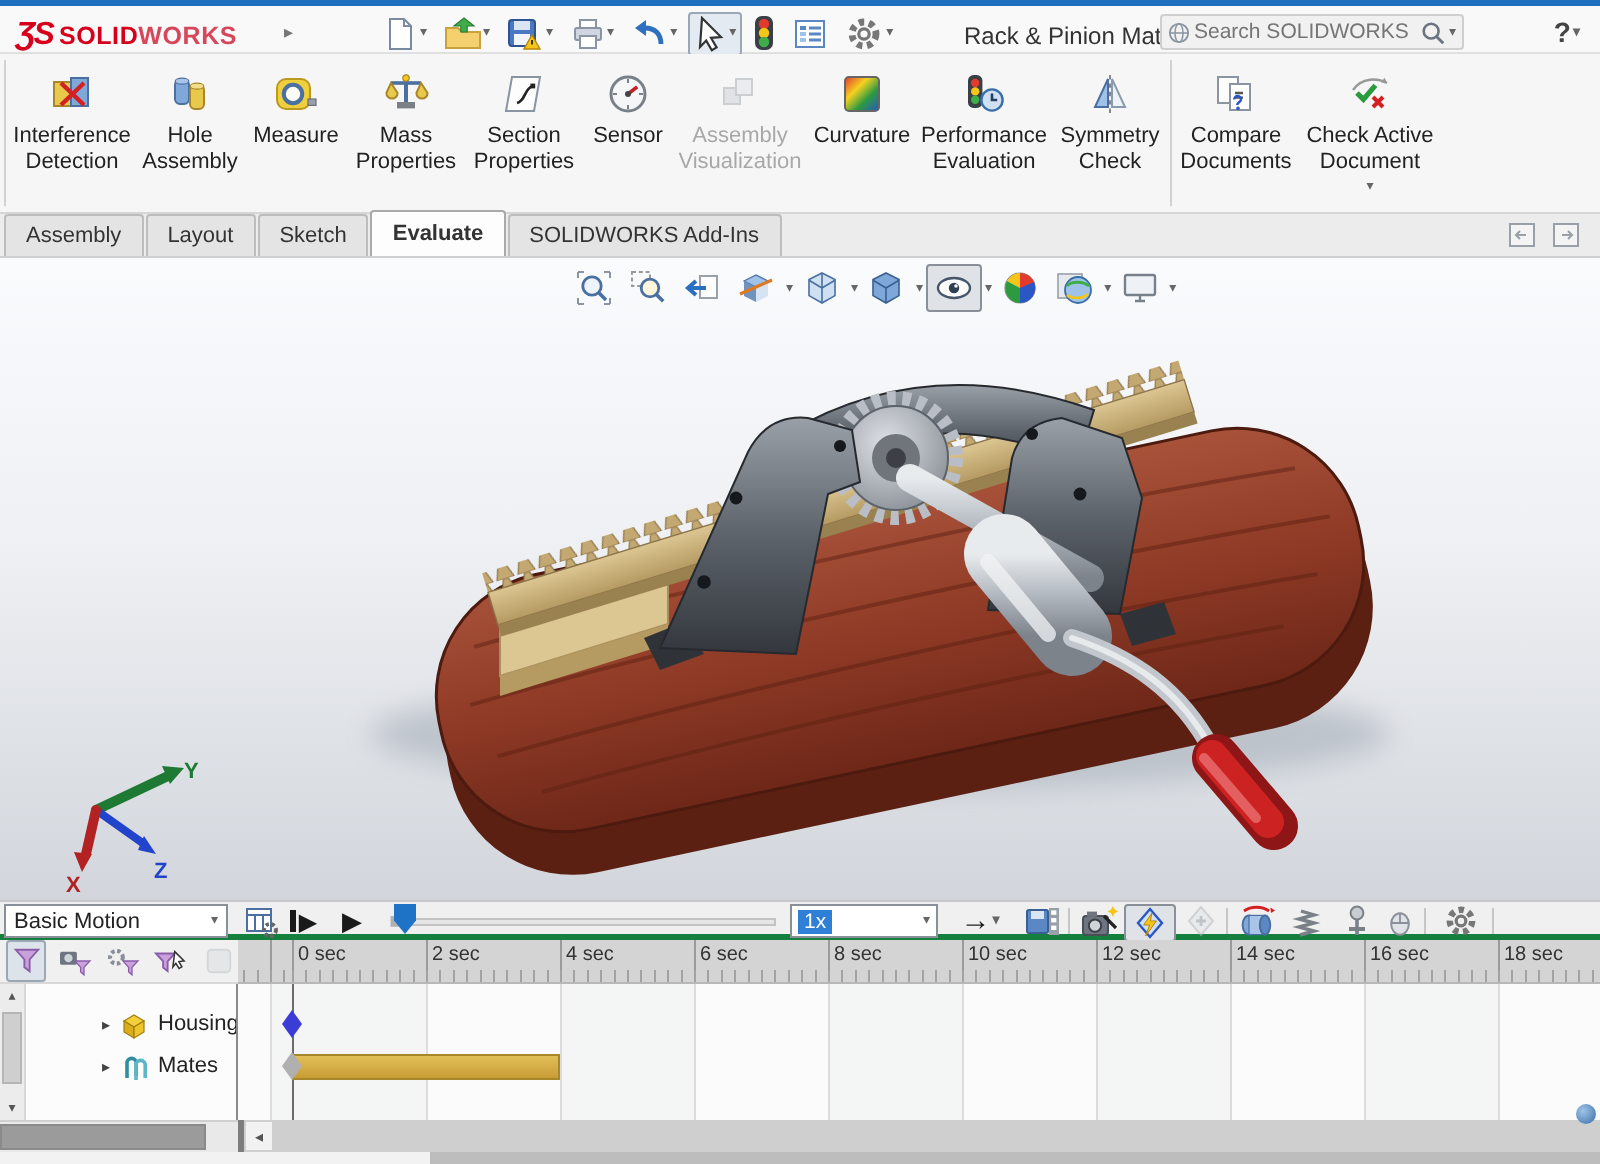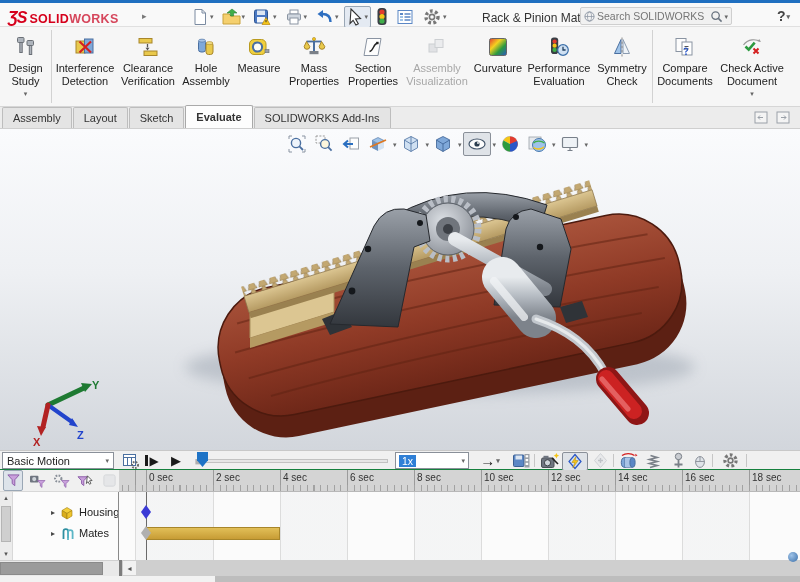--- a/index.html
+++ b/index.html
@@ -37,21 +37,21 @@
   .tab.active{background:#fdfdfd;font-weight:bold;height:22px;border-color:#a9a9a9;}
   #tabbar-right{position:absolute;right:10px;top:111px;display:flex;gap:8px;}
 
   
   #viewport{left:0;top:129px;width:800px;height:321px;background:linear-gradient(180deg,#fafbfd 0%,#eef0f3 45%,#d2d6dc 100%);overflow:hidden;}
   #hud{position:absolute;left:284px;top:3px;display:flex;align-items:center;gap:1px;}
   .hud-btn{height:22px;display:flex;align-items:center;padding:0 2px;border:1px solid transparent;border-radius:2px;}
   .hud-btn.pressed{border-color:#8a9099;background:#dfe3e8;}
 
   
-  #mm-toolbar{left:0;top:450px;width:800px;height:20px;background:#f0f0f0;border-top:1px solid #c8c8c8;border-bottom:1px solid #15803d;box-sizing:border-box;}
+  #mm-toolbar{left:0;top:450px;width:800px;height:20px;background:#f0f0f0;border-top:1px solid #c8c8c8;border-bottom:3px solid #15803d;box-sizing:border-box;}
   #study-combo{left:2px;top:1px;width:112px;height:17px;background:#fff;border:1px solid #8a9099;display:flex;align-items:center;justify-content:space-between;padding:0 4px;box-sizing:border-box;}
   .mm-ic{position:absolute;top:1px;height:17px;display:flex;align-items:center;justify-content:center;}
   #slider-track{left:200px;top:8px;width:188px;height:4px;background:#e6e6e6;border:1px solid #c2c2c2;box-sizing:border-box;}
   #slider-handle{left:197px;top:1px;width:11px;height:15px;background:#1e73c6;clip-path:polygon(0 0,100% 0,100% 55%,50% 100%,0 55%);}
   #speed-combo{left:395px;top:1px;width:74px;height:17px;background:#fff;border:1px solid #8a9099;display:flex;align-items:center;justify-content:space-between;padding:0 3px;box-sizing:border-box;}
   #speed-combo .sel{background:#2f7fd6;color:#fff;padding:0 3px;font-size:10.5px;}
   .mm-sep{position:absolute;top:3px;width:1px;height:13px;background:#c6c6c6;}
   .mm-press{border:1px solid #8a9099;background:#dfe3e8;border-radius:2px;}
 
   
@@ -186,58 +186,31 @@
         </svg>
       <span class="dd">▾</span>
     </div>
     <div id="help-btn" class="abs">
       <span>?</span>
       <span class="dd">▾</span>
     </div>
   </div>
 
   <div id="ribbon" class="abs">
-    <div class="rbtn" style="width:49px">
-      <span class="ric">
-        <svg width="24" height="24" viewBox="0 0 24 24">
-            <g fill="#aeb4bc" stroke="#6b7077">
-              <rect x="3.5" y="2.5" width="6.5" height="5" rx="1"></rect>
-              <rect x="5.8" y="7.5" width="2.4" height="10"></rect>
-              <rect x="13" y="5.5" width="6.5" height="5" rx="1"></rect>
-              <rect x="15.3" y="10.5" width="2.4" height="9"></rect>
-            </g>
-          </svg>
-      </span>
-      <span>Design</span>
-      <span>Study</span>
-      <span class="flyout-dd">▾</span>
-    </div>
     <div class="sep-v"></div>
     <div class="rbtn" style="width:64px">
       <span class="ric">
         <svg width="24" height="24" viewBox="0 0 24 24">
             <rect x="3" y="6" width="9" height="12" fill="#e9c94c" stroke="#a8862a"></rect>
             <rect x="11.5" y="4" width="8.5" height="14" fill="#7fa8d9" stroke="#4a6fa0"></rect>
             <path d="M6.5 6.5L18 17.5M18 6.5L6.5 17.5" stroke="#d42020" stroke-width="2.2"></path>
           </svg>
       </span>
       <span>Interference</span>
       <span>Detection</span>
-    </div>
-    <div class="rbtn" style="width:62px">
-      <span class="ric">
-        <svg width="24" height="24" viewBox="0 0 24 24">
-            <rect x="3" y="3.5" width="13" height="4.5" fill="#e9c94c" stroke="#a8862a"></rect>
-            <rect x="8" y="16" width="13" height="4.5" fill="#e9c94c" stroke="#a8862a"></rect>
-            <path d="M11.5 9v3.4" stroke="#555" stroke-width="1.3"></path>
-            <path d="M11.5 15.5l-2-2.8h4z" fill="#555"></path>
-          </svg>
-      </span>
-      <span>Clearance</span>
-      <span>Verification</span>
     </div>
     <div class="rbtn" style="width:54px">
       <span class="ric">
         <svg width="24" height="24" viewBox="0 0 24 24">
             <rect x="4.5" y="5" width="7" height="12" rx="2.5" fill="#7fa8d9" stroke="#4a6fa0"></rect>
             <ellipse cx="8" cy="5.6" rx="3.4" ry="1.5" fill="#a9c4e6" stroke="#4a6fa0" stroke-width=".6"></ellipse>
             <rect x="12" y="7.5" width="7" height="12" rx="2.5" fill="#e9c94c" stroke="#a8862a"></rect>
             <ellipse cx="15.5" cy="8.1" rx="3.4" ry="1.5" fill="#f2dd88" stroke="#a8862a" stroke-width=".6"></ellipse>
           </svg>
       </span>
@@ -272,20 +245,32 @@
     <div class="rbtn" style="width:60px">
       <span class="ric">
         <svg width="24" height="24" viewBox="0 0 24 24">
             <path d="M6 3.5h14l-3 17H3z" fill="#fdfdfd" stroke="#8a94a2"></path>
             <path d="M8.5 16.5c4.5-1 3.5-7.5 8-8.5" stroke="#222" stroke-width="1.4" fill="none"></path>
             <rect x="15.2" y="6.8" width="2.4" height="2.4" fill="#222"></rect>
           </svg>
       </span>
       <span>Section</span>
       <span>Properties</span>
+    </div>
+    <div class="rbtn" style="width:44px">
+      <span class="ric">
+        <svg width="24" height="24" viewBox="0 0 24 24">
+            <circle cx="12" cy="12" r="8.5" fill="#f4f6f8" stroke="#7a8088" stroke-width="1.5"></circle>
+            <path d="M12 4.5v2M19.5 12h-2M12 19.5v-2M4.5 12h2" stroke="#7a8088"></path>
+            <path d="M12 12l4.6-3.6" stroke="#c42020" stroke-width="1.8"></path>
+            <circle cx="12" cy="12" r="1.5" fill="#444"></circle>
+          </svg>
+      </span>
+      <span>Sensor</span>
+      <span></span>
     </div>
     <div class="rbtn disabled" style="width:68px">
       <span class="ric">
         <svg width="24" height="24" viewBox="0 0 24 24" opacity=".45">
             <rect x="4" y="9" width="8" height="8" fill="#c9ccd1" stroke="#9aa0a8"></rect>
             <rect x="10" y="4.5" width="8" height="8" fill="#dfe2e6" stroke="#9aa0a8"></rect>
           </svg>
       </span>
       <span>Assembly</span>
       <span>Visualization</span>

